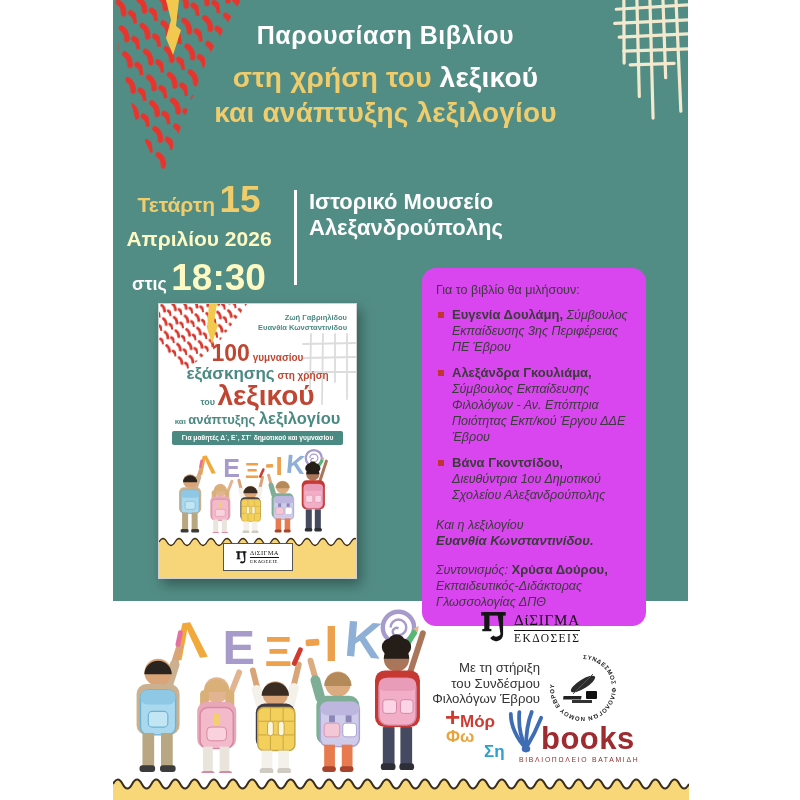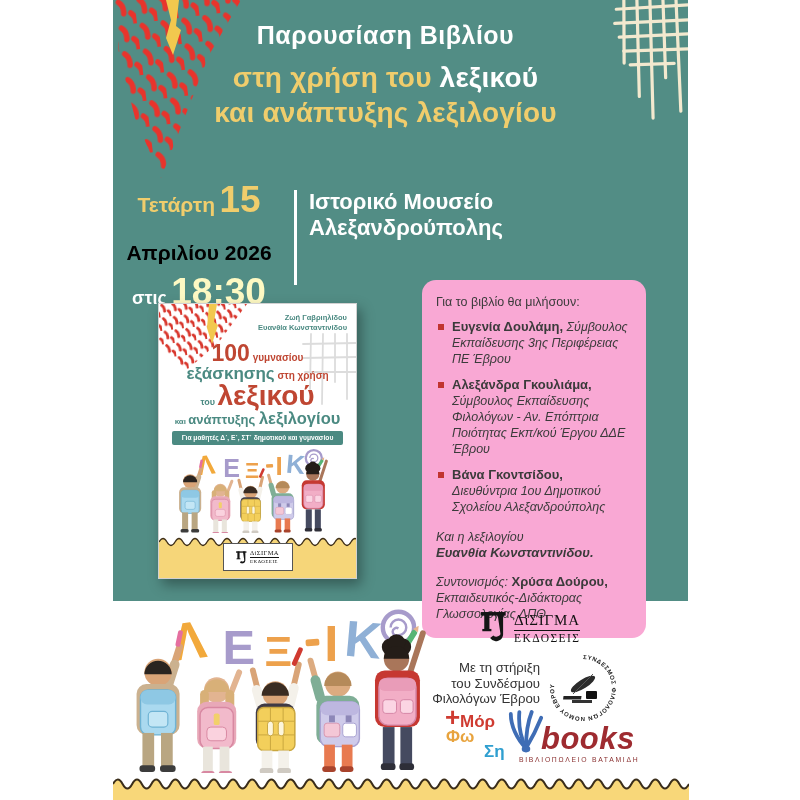--- a/index.html
+++ b/index.html
@@ -18,21 +18,21 @@
     color:#ffffff;font-size:25px;font-weight:bold;letter-spacing:.5px;}
   .titleblock{position:absolute;left:0;top:60px;width:545px;text-align:center;
     color:#f0cd6c;font-size:28px;font-weight:bold;line-height:35px;letter-spacing:.2px;}
   .titleblock .wh{color:#ffffff;}
 
   
   .date-col{position:absolute;left:0;top:183px;width:172px;text-align:center;color:#fff;}
   .d-row1{line-height:34px;}
   .d-day{color:#f0cd6c;font-size:21px;font-weight:bold;}
   .d-num{color:#f0cd6c;font-size:37px;font-weight:bold;letter-spacing:0;}
-  .d-row2{color:#000000;font-size:21px;font-weight:bold;margin-top:17px;line-height:24px;}
+  .d-row2{color:#fef9c3;font-size:21px;font-weight:bold;margin-top:3px;line-height:24px;}
   .d-row3{margin-top:8px;line-height:38px;}
   .d-pre{color:#ffffff;font-size:18px;font-weight:bold;}
   .d-time{color:#fef9c3;font-size:37px;font-weight:bold;}
   .vline{position:absolute;left:181px;top:190px;width:3px;height:95px;background:#ffffff;}
   .venue-col{position:absolute;left:196px;top:189px;width:360px;color:#fff;}
   .v-name{font-size:22px;font-weight:bold;line-height:26px;}
   .v-addr{font-size:17.5px;margin-top:3px;line-height:21px;}
 
   
   .book{position:absolute;left:45px;top:303px;width:197px;height:274px;background:#ffffff;
@@ -55,22 +55,22 @@
     border-radius:2px;color:#fff;font-size:6.7px;font-weight:bold;text-align:center;line-height:14px;}
   .b-scene{position:absolute;left:8px;top:141px;}
   .b-yellow{position:absolute;left:0;bottom:0;width:197px;height:42px;}
   .b-logo{position:absolute;left:50%;transform:translateX(-50%);bottom:7px;width:68px;height:26px;
     background:#fff;border:1px solid #555;display:flex;align-items:center;justify-content:center;gap:3px;}
   .b-logo .tx{font-family:"Liberation Serif","DejaVu Serif",serif;color:#111;}
   .b-logo .l1{font-size:6.5px;letter-spacing:.4px;border-bottom:1px solid #111;line-height:8px;}
   .b-logo .l2{font-size:5px;letter-spacing:.5px;line-height:7px;}
 
   
-  .panel{position:absolute;left:309px;top:268px;width:224px;background:#f9a8d4;border-radius:14px;
-    padding:15px 14px 16px 14px;box-sizing:border-box;color:#3b3b3b;margin-top:12px;}
+  .panel{position:absolute;left:309px;top:268px;width:224px;background:#d946ef;border-radius:14px;
+    padding:15px 14px 16px 14px;box-sizing:border-box;color:#3b3b3b;}
   .p-head{font-size:12.5px;margin-bottom:10px;}
   .sp{position:relative;padding-left:16px;margin-bottom:10px;font-size:12.5px;line-height:16px;}
   .sp .sq{position:absolute;left:2px;top:5px;width:6px;height:6px;background:#c13430;}
   .sp b{font-size:13px;}
   .sp .nm-block{display:block;}
   .sp i{font-style:italic;}
   .p-note{font-size:12.5px;line-height:16px;margin-top:14px;}
   .p-note b{font-size:13px;}
   .p-mod{font-size:12.5px;line-height:16px;margin-top:13px;}
   .p-mod b{font-size:13px;}
@@ -84,21 +84,21 @@
   .support{position:absolute;left:240px;top:660px;width:187px;text-align:right;
     font-size:13.2px;line-height:15.5px;color:#333;}
   .sealwrap{position:absolute;left:432px;top:650px;}
   .morfosi{position:absolute;left:332px;top:704px;width:64px;height:64px;}
   .morfosi span{position:absolute;font-weight:bold;line-height:1;}
   .mo-plus{left:0;top:0;color:#cf3b31;font-size:26px;}
   .mo-1{left:15px;top:9px;color:#cf3b31;font-size:17px;}
   .mo-2{left:1px;top:24px;color:#e8a33d;font-size:17px;}
   .mo-3{left:39px;top:39px;color:#2f9fd0;font-size:17px;}
   .ubooks{position:absolute;left:394px;top:710px;width:170px;}
-  .ub-row{display:flex;align-items:flex-end;font-style:italic;}
+  .ub-row{display:flex;align-items:flex-end;}
   .ub-name{color:#9e2b30;font-size:31px;font-weight:bold;letter-spacing:.5px;line-height:30px;margin-left:-4px;}
   .ub-sub{color:#8a3030;font-size:6.8px;letter-spacing:1.7px;margin-top:2px;margin-left:12px;}
   .band{position:absolute;left:0;top:770px;}
 </style>
 </head>
 <body>
 
 <svg width="0" height="0" style="position:absolute" aria-hidden="true">
   <defs>
     <pattern id="rd" width="21" height="26" patternUnits="userSpaceOnUse" patternTransform="rotate(-7)">

